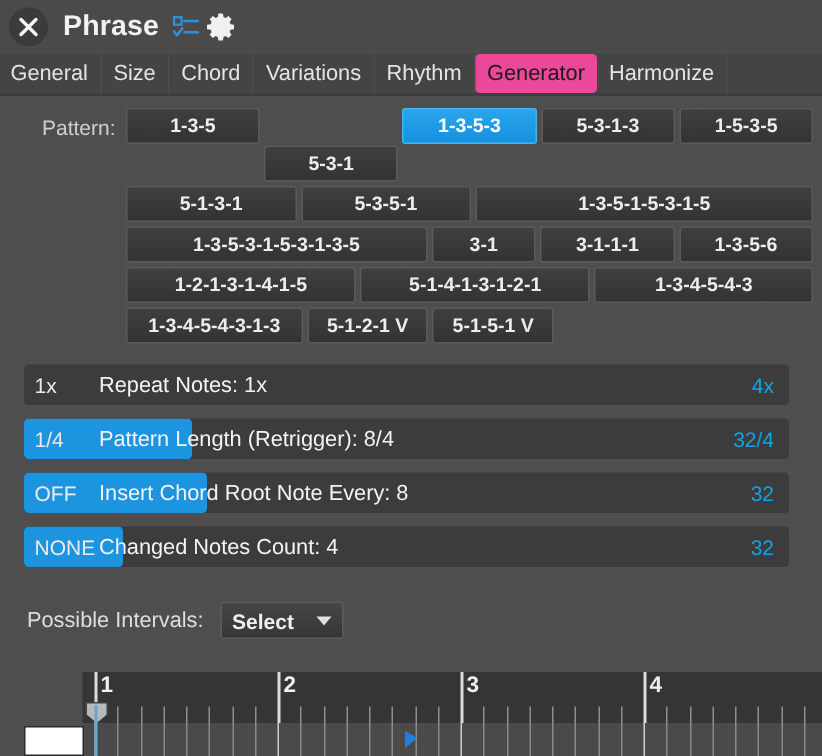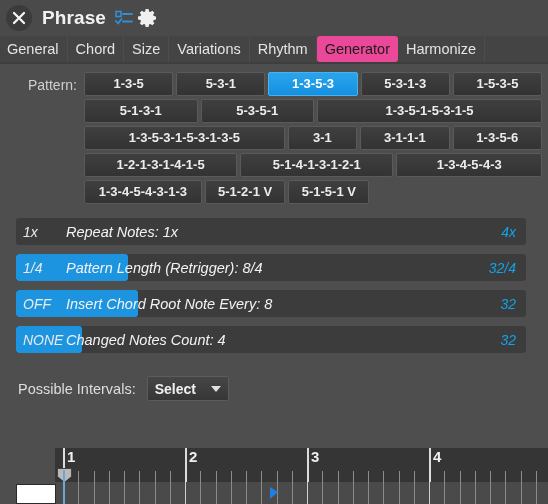--- a/index.html
+++ b/index.html
@@ -126,21 +126,20 @@
     background: #1f9ce8;
     background-image: linear-gradient(#2aa5ec, #1490e0);
     border-color: #47b2ef;
     color: #ffffff;
   }
 
   
   .sliders {
     padding: 7px 0 10px 0;
     margin-top: 4px;
-    font-style: italic;
   }
   .srow {
     position: relative;
     height: 27px;
     background: #3c3c3c;
     border-radius: 3px;
     margin: 0 22px 9px 16px;
     overflow: hidden;
     display: flex;
     align-items: center;
@@ -321,36 +320,36 @@
       <svg width="20" height="20" viewBox="0 0 20 20">
         <path fill="#f0f0f0" d="M10 6.4a3.6 3.6 0 1 0 0 7.2 3.6 3.6 0 0 0 0-7.2zm0 5.4a1.8 1.8 0 1 1 0-3.6 1.8 1.8 0 0 1 0 3.6z"></path>
         <path fill="#f0f0f0" d="M18 11.5v-3l-2.3-.4a6 6 0 0 0-.6-1.4l1.3-1.9-2.1-2.1-1.9 1.3a6 6 0 0 0-1.4-.6L10.6 1h-3l-.4 2.4a6 6 0 0 0-1.4.6L3.9 2.7 1.8 4.8l1.3 1.9a6 6 0 0 0-.6 1.4L0 8.5v3l2.5.4a6 6 0 0 0 .6 1.4l-1.3 1.9 2.1 2.1 1.9-1.3c.44.26.92.47 1.4.6l.4 2.4h3l.4-2.4a6 6 0 0 0 1.4-.6l1.9 1.3 2.1-2.1-1.3-1.9c.26-.44.47-.92.6-1.4L18 11.5z"></path>
       </svg>
     </span>
   </div>
 </div>
 
 <div class="tabbar" id="tabbar">
     <div class="tab">General</div>
+    <div class="tab">Size</div>
     <div class="tab">Chord</div>
-    <div class="tab">Size</div>
     <div class="tab">Variations</div>
     <div class="tab">Rhythm</div>
     <div class="tab active">Generator</div>
     <div class="tab">Harmonize</div>
   </div>
 
 <div class="panel">
 
   <div class="pattern-area">
     <div class="pattern-label">Pattern:</div>
     <div class="pattern-rows" id="pattern-grid">
         <div class="prow">
           <div class="pbtn" style="flex: 1 1 0px;">1-3-5</div>
-          <div class="pbtn" style="flex: 1 1 0px;">5-3-1</div>
+          <div class="pbtn" style="flex: 1 1 0px; margin-top: 25px;">5-3-1</div>
           <div class="pbtn sel" style="flex: 1 1 0px;">1-3-5-3</div>
           <div class="pbtn" style="flex: 1 1 0px;">5-3-1-3</div>
           <div class="pbtn" style="flex: 1 1 0px;">1-5-3-5</div>
         </div>
         <div class="prow">
           <div class="pbtn" style="flex: 1 1 0px;">5-1-3-1</div>
           <div class="pbtn" style="flex: 1 1 0px;">5-3-5-1</div>
           <div class="pbtn" style="flex: 2 1 0px;">1-3-5-1-5-3-1-5</div>
         </div>
         <div class="prow">

